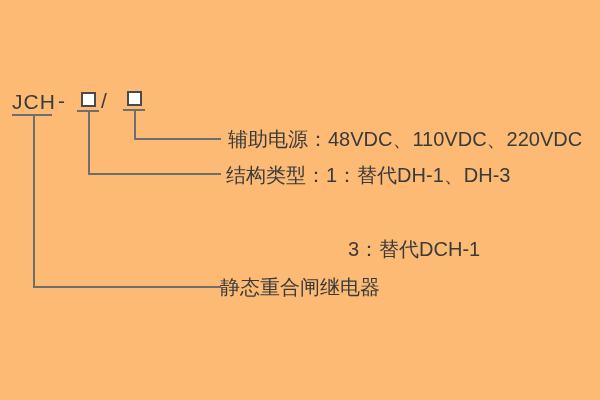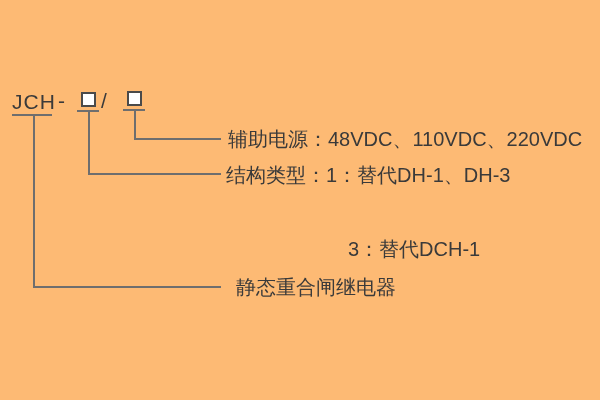--- a/index.html
+++ b/index.html
@@ -67,21 +67,21 @@
   .callout {
     font-size: 20px;
     line-height: 22px;
     color: #3a3a3a;
     white-space: nowrap;
   }
   .r-aux       { left: 228px; top: 128px; }
   .r-struct1   { left: 226px; top: 164px; }
   .r-struct2   { left: 313px; top: 201px; }
   .r-struct3   { left: 315px; top: 238px; margin-left: 33px; }
-  .r-product   { left: 236px; top: 276px; }
+  .r-product   { left: 220px; top: 276px; }
 </style>
 </head>
 <body>
 
 <div class="stage">
 
   <span class="abs model-prefix">JCH</span>
   <span class="abs dash">-</span>
   <span class="abs ph-box box-1"></span>
   <span class="abs slash">/</span>

